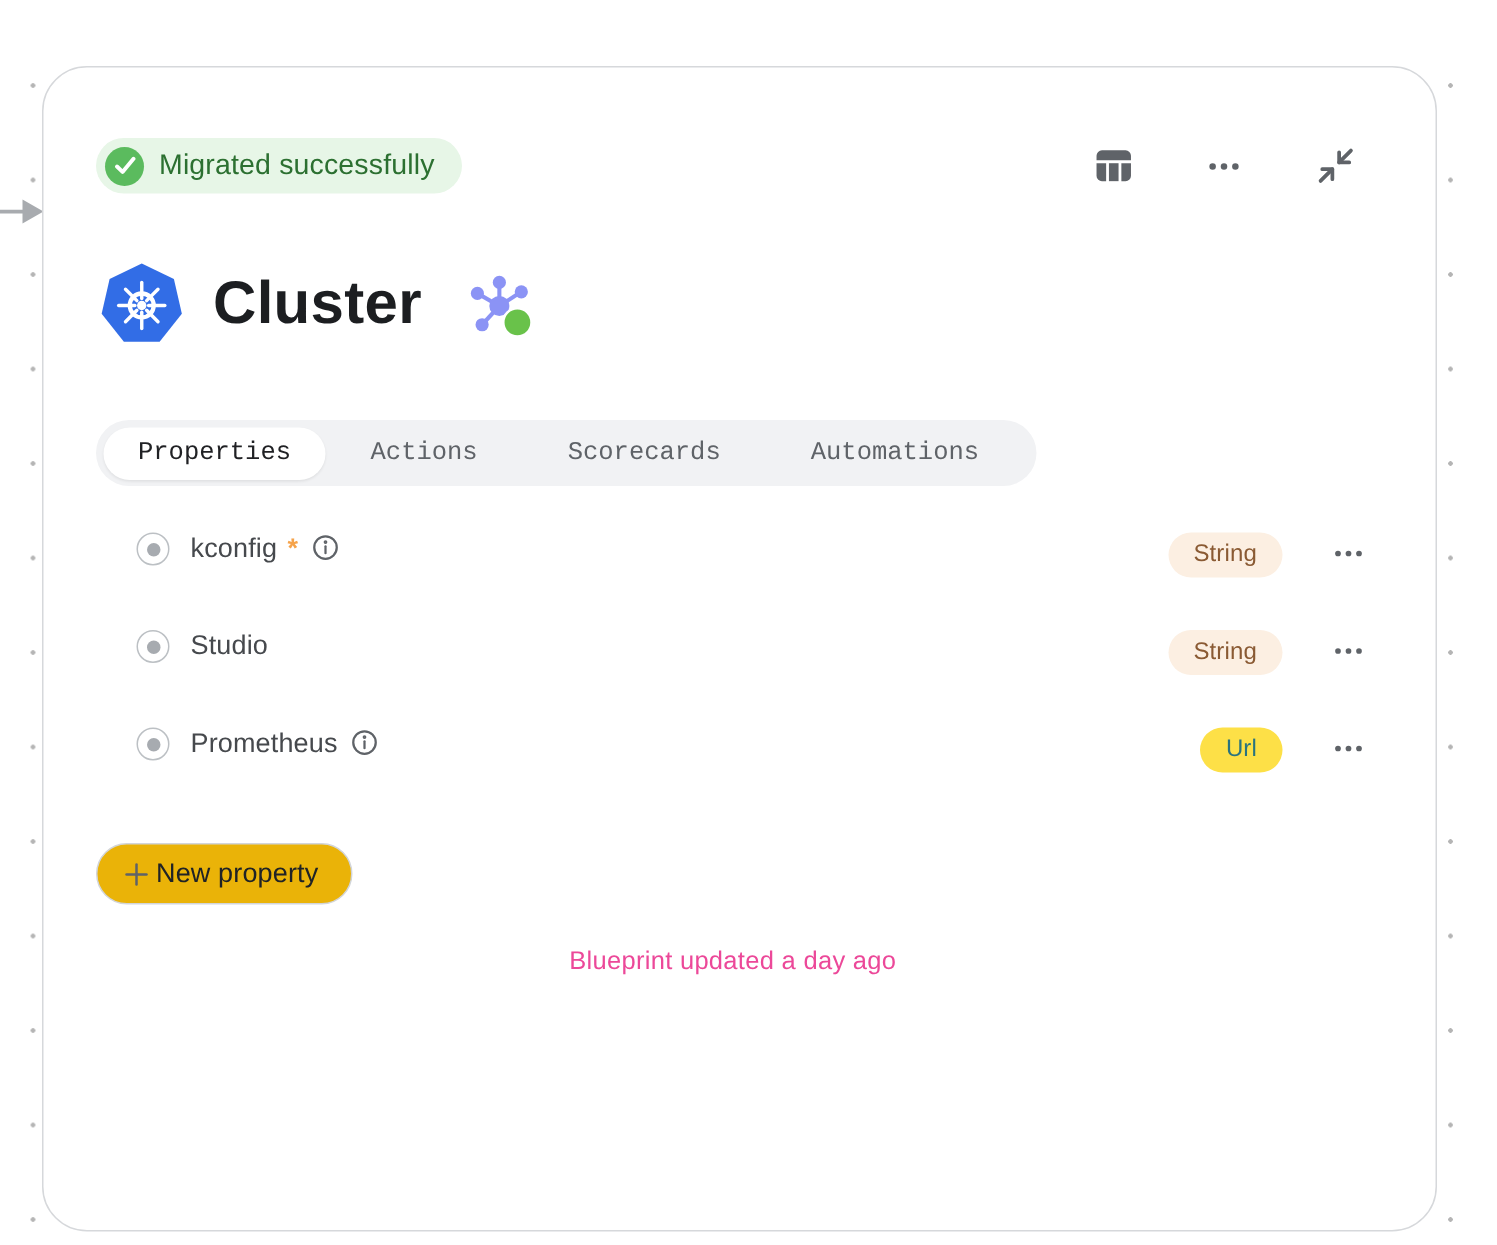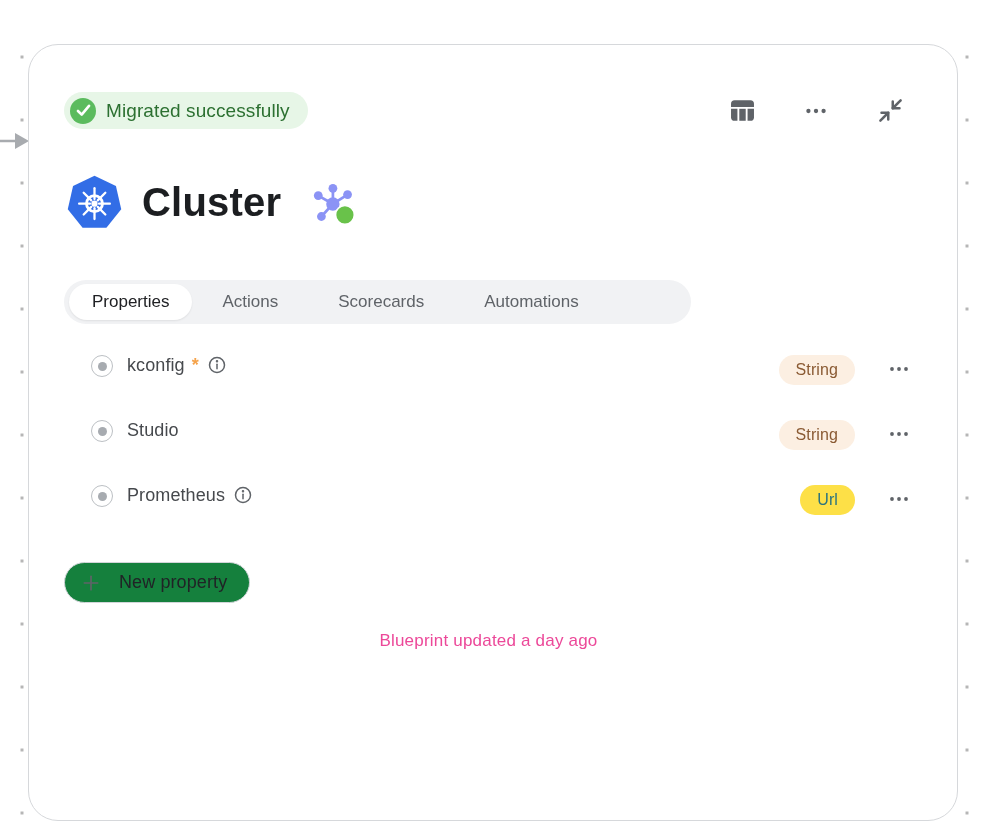--- a/index.html
+++ b/index.html
@@ -60,20 +60,21 @@
   }
   .graph-btn { background: none; border: none; cursor: pointer; margin-left: 31px; margin-top: 8px; }
 
   .tab-bar {
     margin-top: 49px;
     width: 627px; height: 44px;
     background: #f1f2f4;
     border-radius: 22px;
     display: flex; align-items: center;
     padding: 4px 5px;
+    font-family: Liberation Mono, monospace;
   }
   .tab {
     border: none; background: none; cursor: pointer;
     font-family: inherit;
     font-size: 17px; color: #5f6368;
     padding: 8px 30px;
     border-radius: 18px;
     white-space: nowrap;
   }
   .tab.active {
@@ -113,22 +114,22 @@
   }
   .type-string { background: #fcefe2; color: #8a5a33; }
   .type-url { background: #fde047; color: #2a737f; }
   .row-menu-btn {
     background: none; border: none; cursor: pointer;
     margin-left: 30px; width: 28px; height: 28px;
     display: inline-flex; align-items: center; justify-content: center;
   }
 
   .pill-btn {
-    display: inline-flex; align-items: center; gap: 18px;
-    background: #15803d;
+    display: inline-flex; align-items: center; gap: 3px;
+    background: #eab308;
     border: 1.5px solid #d2d5d9;
     border-radius: 21px;
     height: 41px;
     padding: 0 22px 0 16px;
     font-family: inherit;
     font-size: 18px; color: #202326;
     cursor: pointer;
     letter-spacing: .1px;
   }
   .btn-new-property { margin-top: 12px; }

